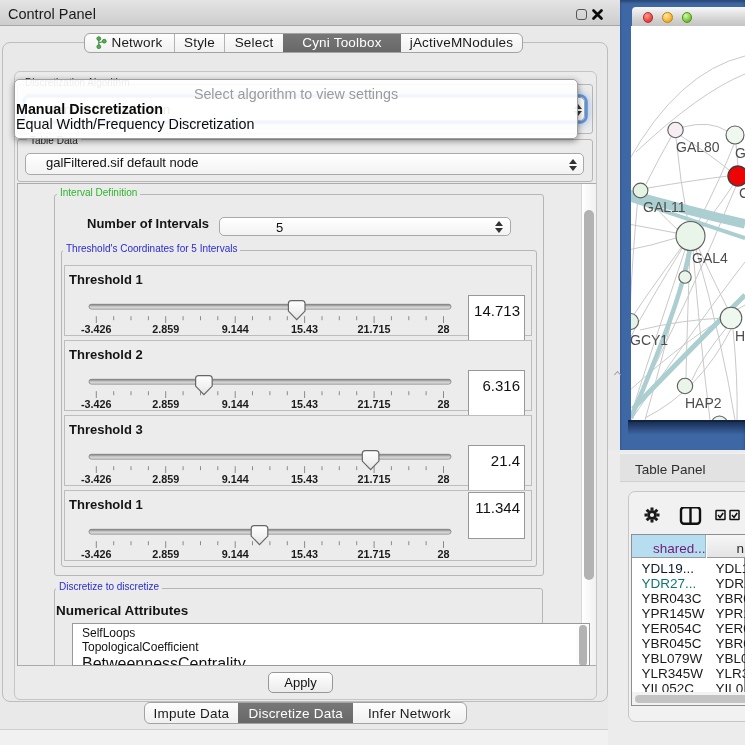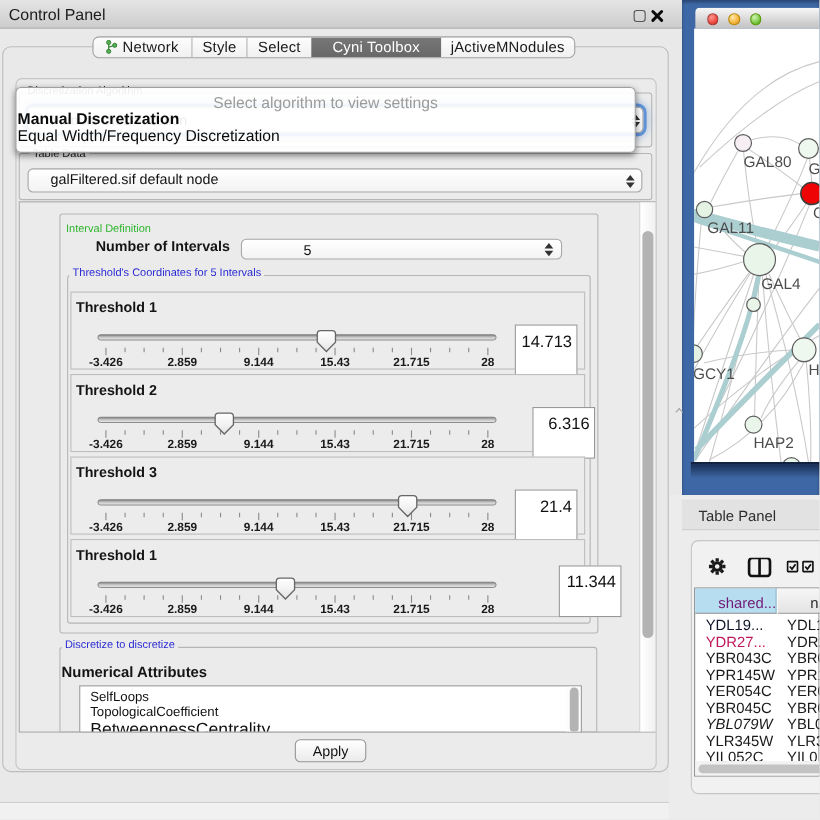--- a/index.html
+++ b/index.html
@@ -124,31 +124,31 @@
 </svg>
 
 <div style="position:absolute;left:630.5px;top:533.5px;width:114.5px;height:172.5px;background:#fff;border:1px solid #8e8e8e;"></div>
 <div style="position:absolute;left:631.5px;top:534.5px;width:74px;height:23.5px;background:#b7def0;border-right:1px solid #93b7c6;border-bottom:1px solid #999;"></div>
 <div style="position:absolute;left:706.5px;top:534.5px;width:39px;height:23.5px;background:linear-gradient(#f6f6f6,#e4e4e4);border-bottom:1px solid #999;"></div>
 <div style="position:absolute;left:653px;top:541px;font-size:13.5px;color:#701a75;">shared...</div>
 <div style="position:absolute;left:736.5px;top:541px;font-size:13.5px;color:#2b2b2b;">n...</div>
 <div style="position:absolute;left:631.5px;top:558.5px;width:113.5px;height:133.5px;overflow:hidden;">
       <div style="position:absolute;left:10px;top:2.0px;font-size:13.5px;color:#0f172a;">YDL19...</div>
       <div style="position:absolute;left:84px;top:2.0px;font-size:13.5px;color:#1a1a1a;white-space:nowrap;">YDL1</div>
-      <div style="position:absolute;left:10px;top:17.1px;font-size:13.5px;color:#be185d;">YDR27...</div>
+      <div style="position:absolute;left:10px;top:17.1px;font-size:13.5px;color:#0f766e;">YDR27...</div>
       <div style="position:absolute;left:84px;top:17.1px;font-size:13.5px;color:#1a1a1a;white-space:nowrap;">YDR2</div>
       <div style="position:absolute;left:10px;top:32.1px;font-size:13.5px;color:#1a1a1a;">YBR043C</div>
       <div style="position:absolute;left:84px;top:32.1px;font-size:13.5px;color:#1a1a1a;white-space:nowrap;">YBR0</div>
       <div style="position:absolute;left:10px;top:47.2px;font-size:13.5px;color:#1a1a1a;">YPR145W</div>
       <div style="position:absolute;left:84px;top:47.2px;font-size:13.5px;color:#1a1a1a;white-space:nowrap;">YPR1</div>
       <div style="position:absolute;left:10px;top:62.2px;font-size:13.5px;color:#1a1a1a;">YER054C</div>
       <div style="position:absolute;left:84px;top:62.2px;font-size:13.5px;color:#1a1a1a;white-space:nowrap;">YER0</div>
       <div style="position:absolute;left:10px;top:77.2px;font-size:13.5px;color:#1a1a1a;">YBR045C</div>
       <div style="position:absolute;left:84px;top:77.2px;font-size:13.5px;color:#1a1a1a;white-space:nowrap;">YBR0</div>
-      <div style="position:absolute;left:10px;top:92.3px;font-size:13.5px;color:#1a1a1a;font-style:italic;">YBL079W</div>
+      <div style="position:absolute;left:10px;top:92.3px;font-size:13.5px;color:#1a1a1a;">YBL079W</div>
       <div style="position:absolute;left:84px;top:92.3px;font-size:13.5px;color:#1a1a1a;white-space:nowrap;">YBL0</div>
       <div style="position:absolute;left:10px;top:107.4px;font-size:13.5px;color:#1a1a1a;">YLR345W</div>
       <div style="position:absolute;left:84px;top:107.4px;font-size:13.5px;color:#1a1a1a;white-space:nowrap;">YLR3</div>
       <div style="position:absolute;left:10px;top:122.4px;font-size:13.5px;color:#1a1a1a;">YIL052C</div>
       <div style="position:absolute;left:84px;top:122.4px;font-size:13.5px;color:#1a1a1a;white-space:nowrap;">YIL0</div>
     </div>
 <div style="position:absolute;left:632px;top:692px;width:113px;height:13px;background:#f2f2f2;"></div>
 <div style="position:absolute;left:634.5px;top:694.8px;width:115px;height:8.5px;border-radius:4.2px;background:#c3c3c3;"></div>
 
 <div style="position:absolute;left:2px;top:42px;width:605.5px;height:660px;background:#e9e9e9;border:1px solid #bdbdbd;border-radius:8px;"></div>
@@ -174,21 +174,21 @@
         <span class="d"></span>
       </div>
 </div>
 
 <div style="position:absolute;left:16.5px;top:183px;width:579.5px;height:483px;background:#ebebeb;border:1px solid #ababab;"></div>
 
 <div style="position:absolute;left:581px;top:184px;width:15px;height:481px;background:linear-gradient(to right,#ffffff,#f1f1f1);border-left:1px solid #d8d8d8;"></div>
 <div style="position:absolute;left:583.5px;top:210px;width:10px;height:370px;border-radius:5px;background:#b3b3b3;"></div>
 
 <div class="grp" style="left:53.5px;top:193.5px;width:490px;height:382px;"></div>
-<div class="grplab" style="left:57px;top:187px;background:#ebebeb;color:#2db52d;margin-top:16px;">Interval Definition</div>
+<div class="grplab" style="left:57px;top:187px;background:#ebebeb;color:#2db52d;">Interval Definition</div>
 <div class="btxt" style="left:87px;top:215.5px;font-size:13px;">Number of Intervals</div>
 <div class="combo" style="left:219px;top:216.5px;width:291.5px;height:19.5px;">
   <div class="txt" style="top:2px;left:56px;">5</div>
   <div class="spin" style="right:7px;top:3.5px;">
         <span class="u"></span>
         <span class="d"></span>
       </div>
 </div>
 
 <div class="grp" style="left:61px;top:250px;width:476px;height:317px;"></div>
@@ -269,21 +269,21 @@
       <line x1="426.1" y1="391.2" x2="426.1" y2="395.2" stroke="#8a8a8a" stroke-width="1"></line>
       <line x1="443.5" y1="391.2" x2="443.5" y2="398.0" stroke="#8a8a8a" stroke-width="1"></line>
     <text x="96.3" y="407.5" text-anchor="middle" font-size="10.8" font-weight="bold" fill="#1a1a1a">-3.426</text>
       <text x="165.7" y="407.5" text-anchor="middle" font-size="10.8" font-weight="bold" fill="#1a1a1a">2.859</text>
       <text x="235.2" y="407.5" text-anchor="middle" font-size="10.8" font-weight="bold" fill="#1a1a1a">9.144</text>
       <text x="304.6" y="407.5" text-anchor="middle" font-size="10.8" font-weight="bold" fill="#1a1a1a">15.43</text>
       <text x="374.1" y="407.5" text-anchor="middle" font-size="10.8" font-weight="bold" fill="#1a1a1a">21.715</text>
       <text x="443.5" y="407.5" text-anchor="middle" font-size="10.8" font-weight="bold" fill="#1a1a1a">28</text>
     <path d="M 195.6 386.1 L 195.6 378.6 Q 195.6 375.6 198.6 375.6 L 209.2 375.6 Q 212.2 375.6 212.2 378.6 L 212.2 386.1 L 203.9 394.6 Z" fill="url(#thm)" stroke="#666" stroke-width="1.2"></path>
   </svg>
-  <div class="vfield" style="left:484px;top:370px;">6.316</div>
+  <div class="vfield" style="left:468px;top:370px;">6.316</div>
   <div class="tpanel" style="left:64px;top:415px;width:468px;height:71px;"></div>
   <div class="btxt" style="left:69px;top:422px;font-size:13px;">Threshold 3</div>
   <svg style="position:absolute;left:0;top:415px;" width="560" height="71" viewBox="0 415 560 71">
     <rect x="89" y="454.3" width="362" height="4.8" rx="2.4" fill="url(#trk)" stroke="#7e7e7e" stroke-width="0.8"></rect>
     <line x1="96.3" y1="466.2" x2="96.3" y2="473.0" stroke="#8a8a8a" stroke-width="1"></line>
       <line x1="113.7" y1="466.2" x2="113.7" y2="470.2" stroke="#8a8a8a" stroke-width="1"></line>
       <line x1="131.0" y1="466.2" x2="131.0" y2="470.2" stroke="#8a8a8a" stroke-width="1"></line>
       <line x1="148.4" y1="466.2" x2="148.4" y2="470.2" stroke="#8a8a8a" stroke-width="1"></line>
       <line x1="165.7" y1="466.2" x2="165.7" y2="473.0" stroke="#8a8a8a" stroke-width="1"></line>
       <line x1="183.1" y1="466.2" x2="183.1" y2="470.2" stroke="#8a8a8a" stroke-width="1"></line>
@@ -337,26 +337,26 @@
       <line x1="426.1" y1="541.2" x2="426.1" y2="545.2" stroke="#8a8a8a" stroke-width="1"></line>
       <line x1="443.5" y1="541.2" x2="443.5" y2="548.0" stroke="#8a8a8a" stroke-width="1"></line>
     <text x="96.3" y="557.5" text-anchor="middle" font-size="10.8" font-weight="bold" fill="#1a1a1a">-3.426</text>
       <text x="165.7" y="557.5" text-anchor="middle" font-size="10.8" font-weight="bold" fill="#1a1a1a">2.859</text>
       <text x="235.2" y="557.5" text-anchor="middle" font-size="10.8" font-weight="bold" fill="#1a1a1a">9.144</text>
       <text x="304.6" y="557.5" text-anchor="middle" font-size="10.8" font-weight="bold" fill="#1a1a1a">15.43</text>
       <text x="374.1" y="557.5" text-anchor="middle" font-size="10.8" font-weight="bold" fill="#1a1a1a">21.715</text>
       <text x="443.5" y="557.5" text-anchor="middle" font-size="10.8" font-weight="bold" fill="#1a1a1a">28</text>
     <path d="M 251.2 536.1 L 251.2 528.6 Q 251.2 525.6 254.2 525.6 L 264.8 525.6 Q 267.8 525.6 267.8 528.6 L 267.8 536.1 L 259.5 544.6 Z" fill="url(#thm)" stroke="#666" stroke-width="1.2"></path>
   </svg>
-  <div class="vfield" style="left:468px;top:514px;margin-left:40px;">11.344</div>
+  <div class="vfield" style="left:468px;top:492px;">11.344</div>
 
 <div class="grp" style="left:54px;top:588px;width:489px;height:78px;border-radius:3px 3px 0 0;"></div>
 <div class="grplab" style="left:56px;top:581px;background:#ebebeb;color:#2a2ad4;">Discretize to discretize</div>
 <div class="btxt" style="left:56px;top:603px;font-size:13.5px;">Numerical Attributes</div>
-<div style="position:absolute;left:72px;top:622.5px;width:457px;height:43.5px;background:#fff;border:1px solid #999;overflow:hidden;">
+<div style="position:absolute;left:72px;top:622.5px;width:518px;height:43.5px;background:#fff;border:1px solid #999;overflow:hidden;">
   <div style="position:absolute;left:9px;top:2px;font-size:12px;color:#111;">SelfLoops</div>
   <div style="position:absolute;left:9px;top:16.5px;font-size:12px;color:#111;text-align:right;">TopologicalCoefficient</div>
   <div style="position:absolute;left:9px;top:31px;font-size:16px;color:#111;">BetweennessCentrality</div>
   <div style="position:absolute;right:1px;top:0;width:12px;height:43px;background:#fcfcfc;"></div>
   <div style="position:absolute;right:2.5px;top:1px;width:8px;height:41px;border-radius:4px;background:#b3b3b3;"></div>
 </div>
 
 <div style="position:absolute;left:268px;top:672px;width:65px;height:21px;background:linear-gradient(#ffffff,#ebebeb);border:1px solid #979797;border-radius:5px;text-align:center;font-size:13px;color:#111;padding-top:2px;">Apply</div>
 
 <div style="position:absolute;left:14px;top:78.5px;width:564px;height:60.5px;background:rgba(255,255,255,0.92);border:1px solid #9f9f9f;border-radius:5px;box-shadow:0 2px 6px rgba(0,0,0,0.45);"></div>
@@ -373,17 +373,22 @@
           <circle cx="8.3" cy="5.2" r="1.9" fill="#55b055" stroke="#2e7a2e" stroke-width="0.8"></circle>
         </svg>Network</div>
   <div class="vsep"></div>
   <div class="seg" style="width:51.5px;">Style</div>
   <div class="vsep"></div>
   <div class="seg" style="width:60px;">Select</div>
   <div class="seg sel" style="width:123px;">Cyni Toolbox</div>
   <div class="seg" style="width:126px;">jActiveMNodules</div>
 </div>
 
+<div class="tabbar" style="left:143.5px;top:702px;width:323px;height:22px;">
+  <div class="seg" style="width:94.5px;">Impute Data</div>
+  <div class="seg sel" style="width:115.5px;">Discretize Data</div>
+  <div class="seg" style="width:113px;">Infer Network</div>
+</div>
 
 <div style="position:absolute;left:0;top:729px;width:608px;height:16px;background:#f1f1f1;border-top:1px solid #cfcfcf;"></div>
 
 <div style="position:absolute;left:614.5px;top:371.5px;width:5px;height:5px;border-left:1.2px solid #a2a2a2;border-top:1.2px solid #a2a2a2;transform:rotate(45deg);"></div>
 
 </div>
 </body></html>

